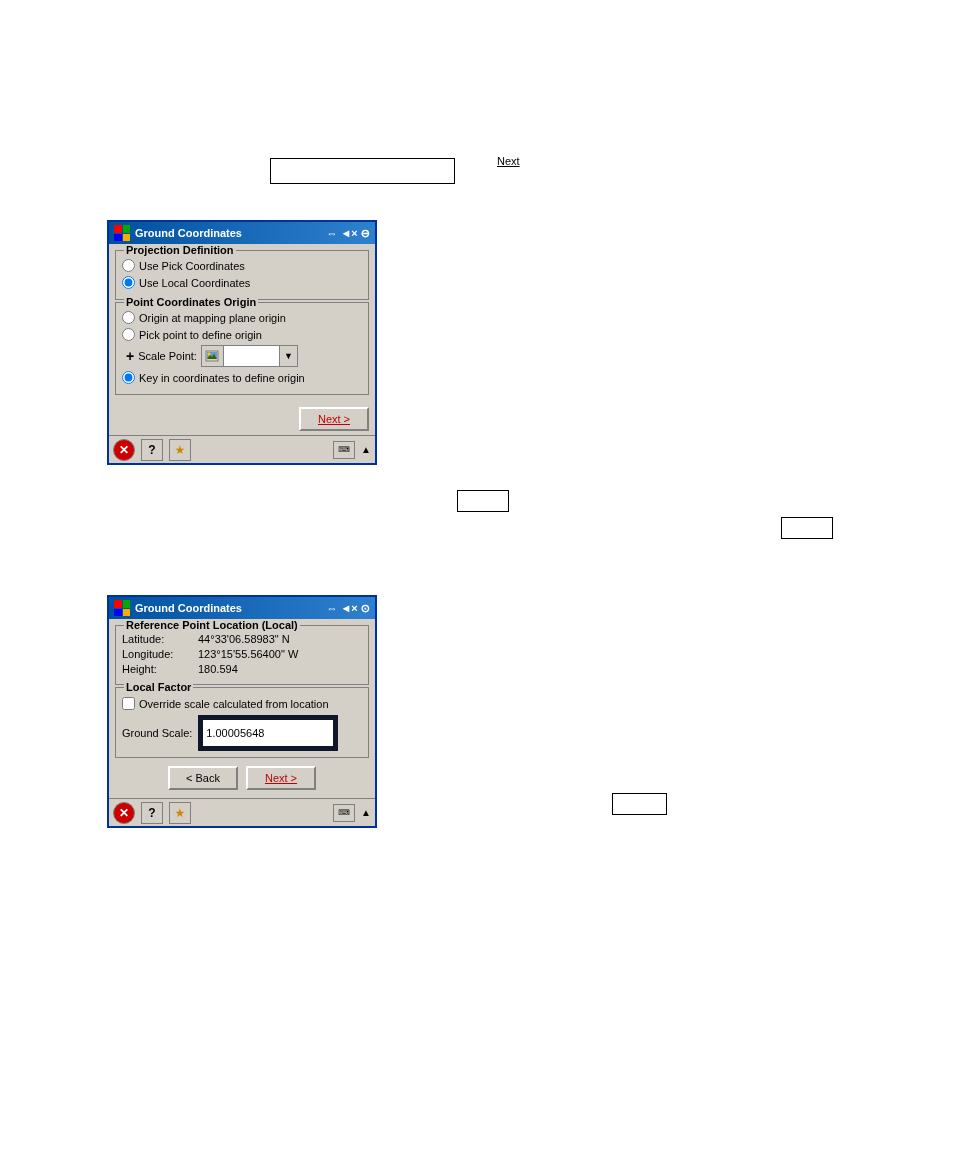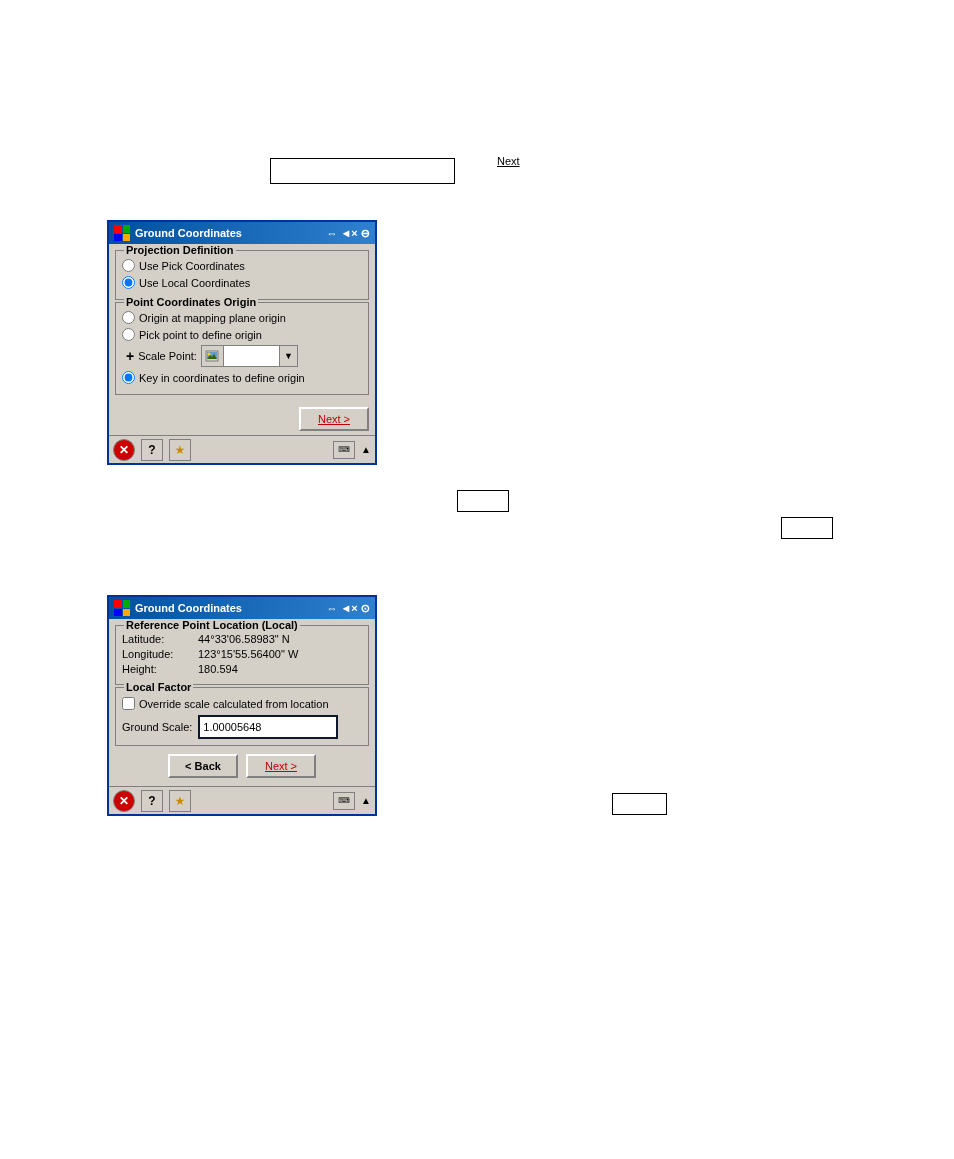--- a/index.html
+++ b/index.html
@@ -155,21 +155,20 @@
       height: 24px;
       background: #d4d0c8;
       border: 2px solid;
       border-color: #ffffff #808080 #808080 #ffffff;
       font-size: 11px;
       cursor: pointer;
       padding: 0 8px;
       display: flex;
       align-items: center;
       justify-content: center;
-      font-weight: bold;
     }
     .btn-next {
       color: #c00000;
       font-weight: normal;
       text-decoration: underline;
     }
 
     .taskbar {
       background: #d4d0c8;
       border-top: 1px solid #808080;
@@ -219,22 +218,22 @@
       font-size: 11px;
       text-align: left;
     }
     .info-value {
       font-size: 11px;
     }
 
     
     .scale-input {
       width: 140px;
-      height: 24px;
-      border: 2px solid #0f172a;
+      height: 36px;
+      border: 5px solid #0f172a;
       background: #fff;
       font-size: 11px;
       padding: 0 3px;
     }
 
     
     .btn-row {
       display: flex;
       justify-content: center;
       gap: 8px;

